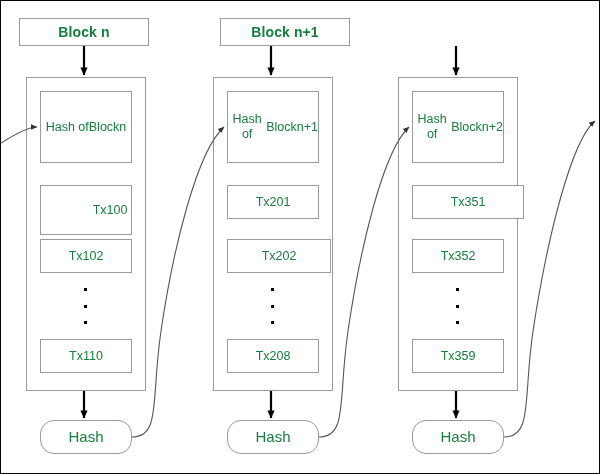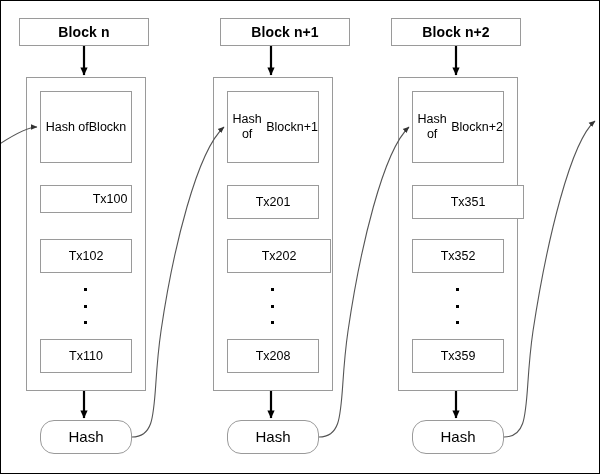--- a/index.html
+++ b/index.html
@@ -19,21 +19,21 @@
   }
   .box {
     position: absolute;
     box-sizing: border-box;
     background: #ffffff;
     border: 1px solid #9a9a9a;
     display: flex;
     align-items: center;
     justify-content: center;
     text-align: center;
-    color: #000000;
+    color: #15803d;
     line-height: 1.18;
   }
   .block-title {
     font-size: 14px;
     font-weight: bold;
     letter-spacing: .1px;
   }
   .block-container {
     position: absolute;
     box-sizing: border-box;
@@ -83,21 +83,21 @@
   <div class="box block-title" style="left: 18px; top: 17px; width: 130px; height: 28px;">Block n</div>
 
   <div class="block-container" style="left: 25px; top: 76px; width: 120px; height: 314px;"></div>
 
   <div class="box hash-of-block" style="left: 39px; top: 90px; width: 92px; height: 72px;">
     <span>Hash of</span>
     <span>Block</span>
     <span>n</span>
   </div>
 
-  <div class="box tx-box" style="left: 39px; top: 184px; width: 92px; height: 28px; padding-left: 48px;">Tx100</div>
+  <div class="box tx-box" style="left: 39px; top: 184px; width: 92px; height: 50px; padding-left: 48px;">Tx100</div>
   <div class="box tx-box" style="left: 39px; top: 238px; width: 92px; height: 34px;">Tx102</div>
   <div class="dots" style="left: 82px; top: 287px; width: 5px; height: 36px;">
       <i></i>
       <i></i>
       <i></i>
     </div>
   <div class="box tx-box" style="left: 39px; top: 338px; width: 92px; height: 34px;">Tx110</div>
 
   <div class="box hash-box" style="left: 39px; top: 419px; width: 92px; height: 34px;">Hash</div>
 
@@ -115,21 +115,20 @@
   <div class="box tx-box" style="left: 226px; top: 238px; width: 104px; height: 34px;">Tx202</div>
   <div class="dots" style="left: 269px; top: 287px; width: 5px; height: 36px;">
       <i></i>
       <i></i>
       <i></i>
     </div>
   <div class="box tx-box" style="left: 226px; top: 338px; width: 92px; height: 34px;">Tx208</div>
 
   <div class="box hash-box" style="left: 226px; top: 419px; width: 92px; height: 34px;">Hash</div>
 
-  <div class="box block-title" style="left: 390px; top: 17px; width: 130px; height: 28px;">Block n+2</div>
 
   <div class="block-container" style="left: 397px; top: 76px; width: 120px; height: 314px;"></div>
 
   <div class="box hash-of-block" style="left: 411px; top: 90px; width: 92px; height: 72px;">
     <span>Hash of</span>
     <span>Block</span>
     <span>n+2</span>
   </div>
 
   <div class="box tx-box" style="left: 411px; top: 184px; width: 112px; height: 34px;">Tx351</div>

